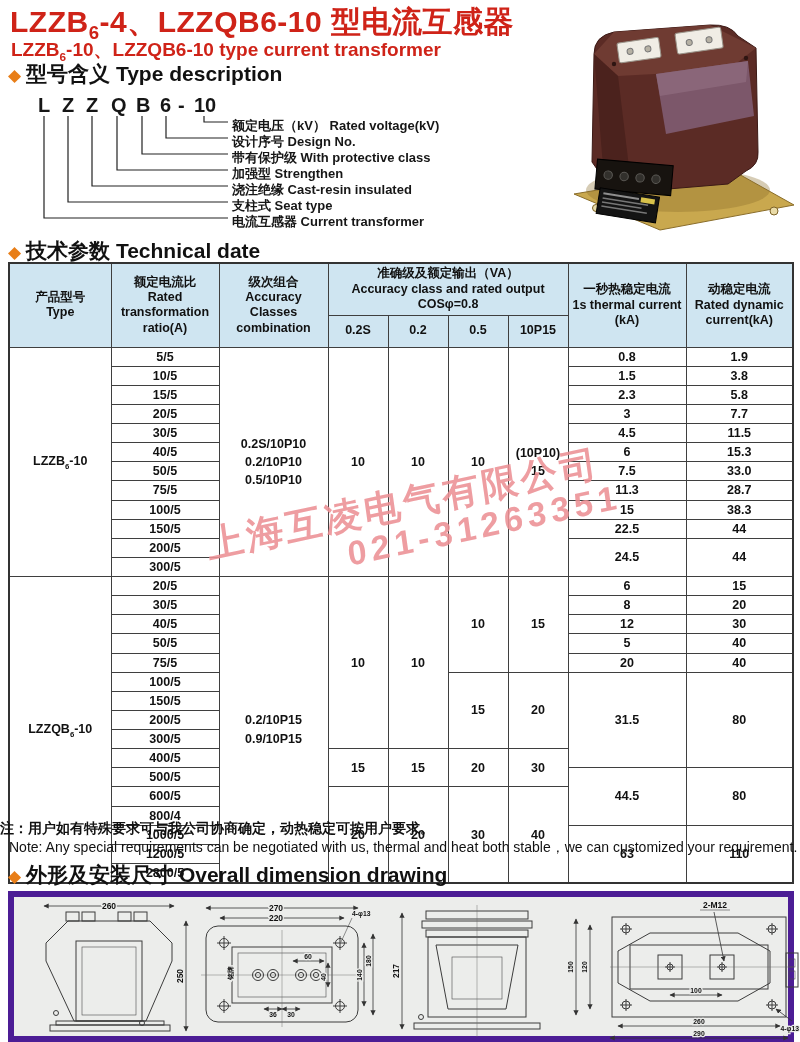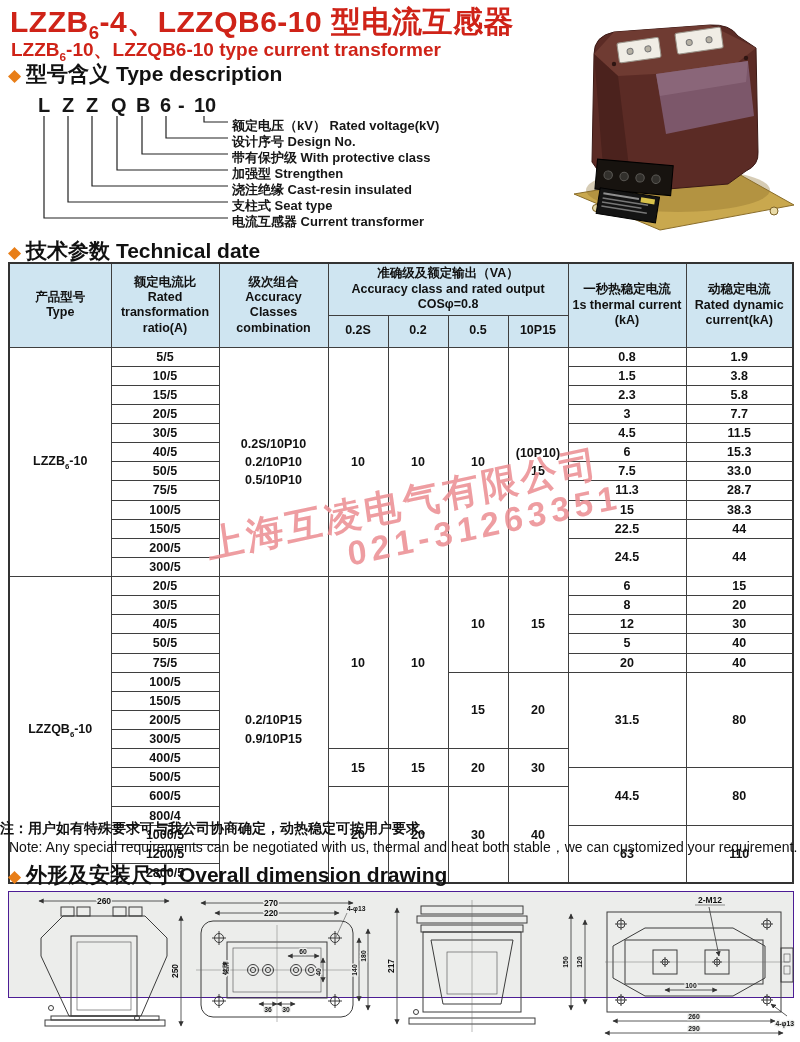--- a/index.html
+++ b/index.html
@@ -34,21 +34,21 @@
   td sub{font-size:62%}
   tr.h1 th{height:52px} tr.h2 th{height:32px}
   
   .wm{position:absolute;left:205px;top:478px;width:470px;transform:rotate(-12deg) skewX(-4deg);color:var(--watermark-pink);font-weight:800;opacity:.88;z-index:6;pointer-events:none;line-height:1.05;}
   .wm .l1{font-size:37px;letter-spacing:3px;white-space:nowrap}
   .wm .l2{font-size:34px;letter-spacing:5px;margin-left:138px;white-space:nowrap}
   
   .note-cn{position:absolute;left:0;top:820px;font-size:14px;font-weight:700;color:#111;white-space:nowrap}
   .note-en{position:absolute;left:9px;top:839px;font-size:14px;font-weight:500;color:#111;white-space:nowrap}
   
-  .panel{position:absolute;left:8px;top:891px;width:786px;height:107px;background:#ecedeb;border:1px solid #4c1d95;}
+  .panel{position:absolute;left:8px;top:891px;width:786px;height:151px;background:#ecedeb;border:6px solid #4c1d95;}
   .panel svg{display:block}
   .dline{stroke:#333;stroke-width:.8;fill:none}
   .geo{stroke:#3c3c3c;stroke-width:1;fill:none}
   .geothin{stroke:#4a4a4a;stroke-width:.6;fill:none}
   .cl{stroke:#666;stroke-width:.45;fill:none}
   .dtx{font-size:8.5px;font-weight:700;fill:#111;paint-order:stroke;stroke:#ecedeb;stroke-width:2.5px}
   .dtx.s{font-size:6.8px}
 </style>
 </head>
 <body>

